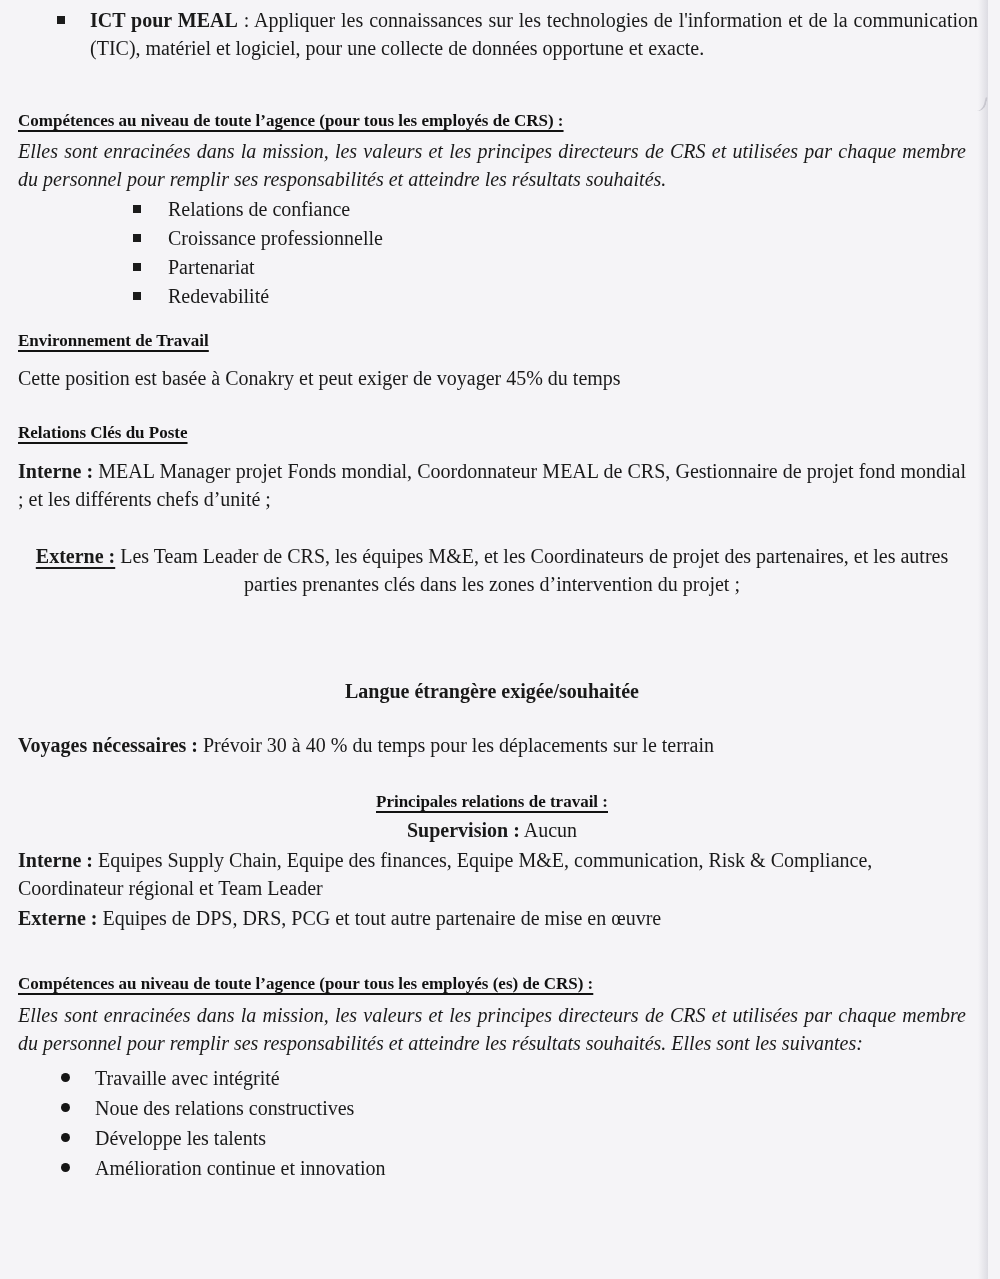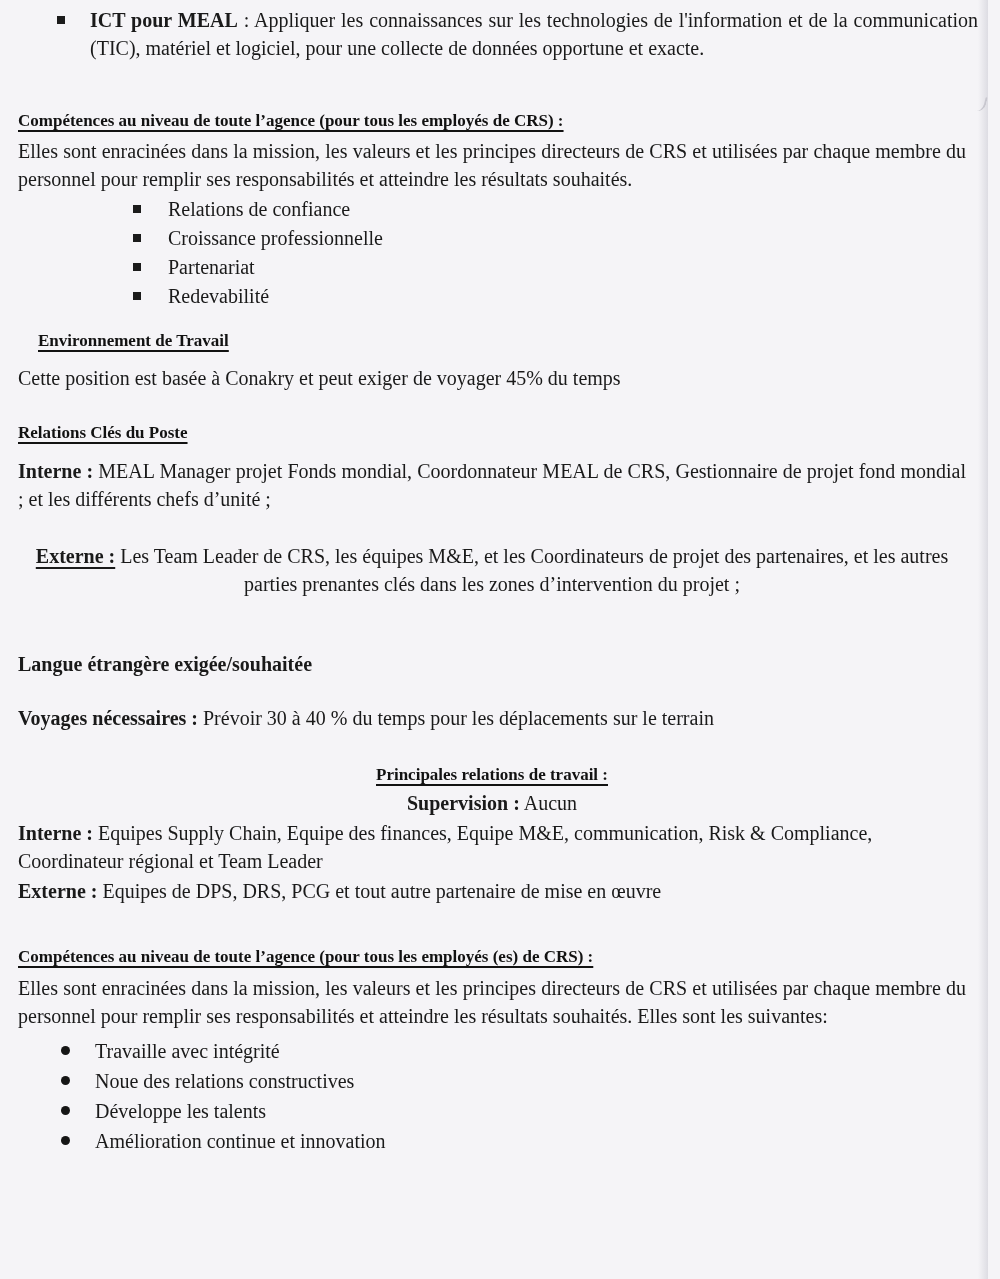--- a/index.html
+++ b/index.html
@@ -27,21 +27,21 @@
     font-size: 17px;
     font-weight: bold;
     line-height: 28px;
     color: #121212;
   }
   .u {
     text-decoration: underline;
     text-decoration-thickness: 2px;
     text-underline-offset: 4px;
   }
-  .it { }
+  .it { font-style: italic; }
   .just { text-align: justify; }
   .bold-line { font-weight: bold; }
   b { font-weight: bold; }
 
   
   .intro-li {
     position: relative;
     margin-left: 72px;
     width: 888px;
     text-align: justify;
@@ -76,23 +76,23 @@
     background: #151515;
     left: -34px;
     top: 10px;
   }
 
   
   .m45 { margin-top: 45px; }
   .m38 { margin-top: 38px; }
   .m29 { margin-top: 29px; text-align: center; }
   .m27 { margin-top: 27px; }
-  .m52 { margin-top: 52px; }
+  .m52 { margin-top: 79px; text-align: center; }
   .m17 { margin-top: 26px; }
-  .m16 { margin-top: 16px; margin-left: 20px; }
+  .m16 { margin-top: 16px; }
   .m10 { margin-top: 10px; }
   .m9  { margin-top: 9px; }
   .m6  { margin-top: 6px; }
   .m3  { margin-top: 3px; }
   .m2  { margin-top: 2px; }
   .m0  { margin-top: 0; text-align: center; }
 
   
   .edge-shadow {
     position: absolute;

